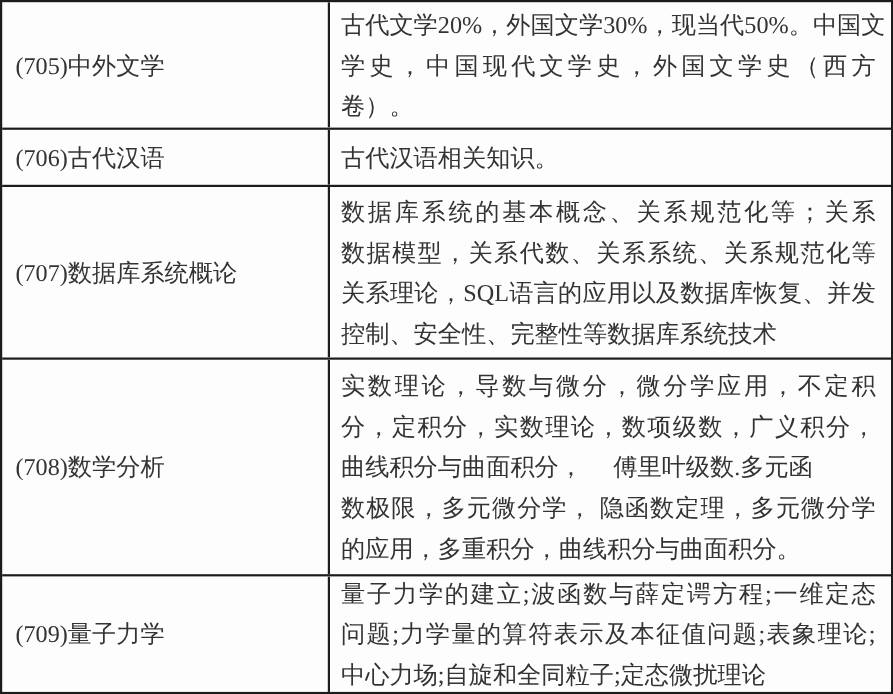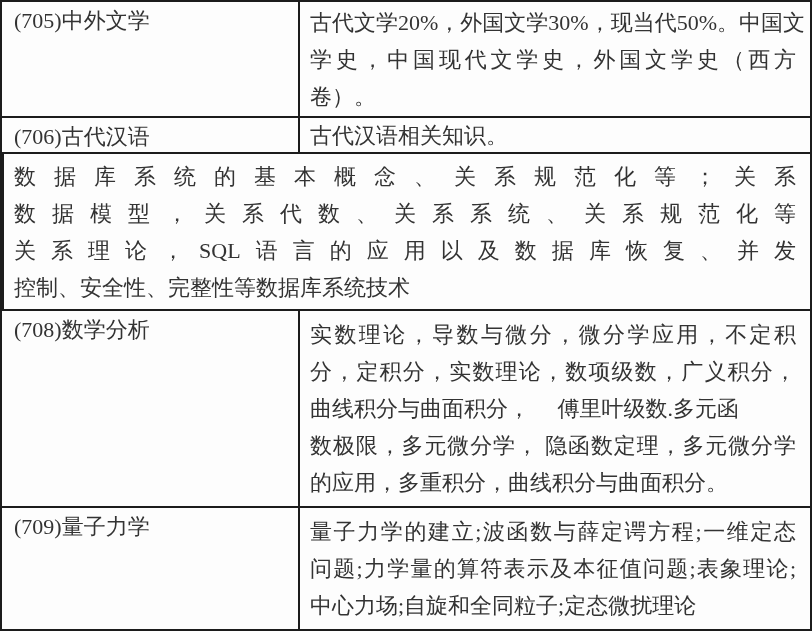--- a/index.html
+++ b/index.html
@@ -22,29 +22,30 @@
     display: flex;
     flex-direction: column;
   }
   .trow {
     display: flex;
     box-sizing: border-box;
     border-bottom: 2px solid #1c1c1c;
     overflow: hidden;
   }
   .trow.r1 { height: 116px; }
-  .trow.r2 { height: 36px; }
+  .trow.r2 { height: 52px; }
   .trow.r3 { height: 157px; }
   .trow.r4 { height: 197px; }
   .trow.r5 { flex: 1; border-bottom: none; }
   .cell { box-sizing: border-box; overflow: hidden; }
   .subject-cell {
     width: 296px;
     flex: 0 0 296px;
     display: flex;
+    align-items: center;
     padding-left: 12px;
     font-size: 22px;
     line-height: 37px;
   }
   .desc-cell {
     flex: 1;
     border-left: 2px solid #1c1c1c;
     display: flex;
     flex-direction: column;
     justify-content: center;
@@ -81,20 +82,23 @@
     <div class="trow r2">
       <div class="cell subject-cell">
         <span>(706)古代汉语</span>
       </div>
       <div class="cell desc-cell">
         <div class="dline">古代汉语相关知识。</div>
       </div>
     </div>
 
     <div class="trow r3">
+      <div class="cell subject-cell">
+        <span>(707)数据库系统概论</span>
+      </div>
       <div class="cell desc-cell">
         <div class="dline fill">数据库系统的基本概念、关系规范化等；关系</div>
         <div class="dline fill">数据模型，关系代数、关系系统、关系规范化等</div>
         <div class="dline fill">关系理论，SQL语言的应用以及数据库恢复、并发</div>
         <div class="dline">控制、安全性、完整性等数据库系统技术</div>
       </div>
     </div>
 
     <div class="trow r4">
       <div class="cell subject-cell">

